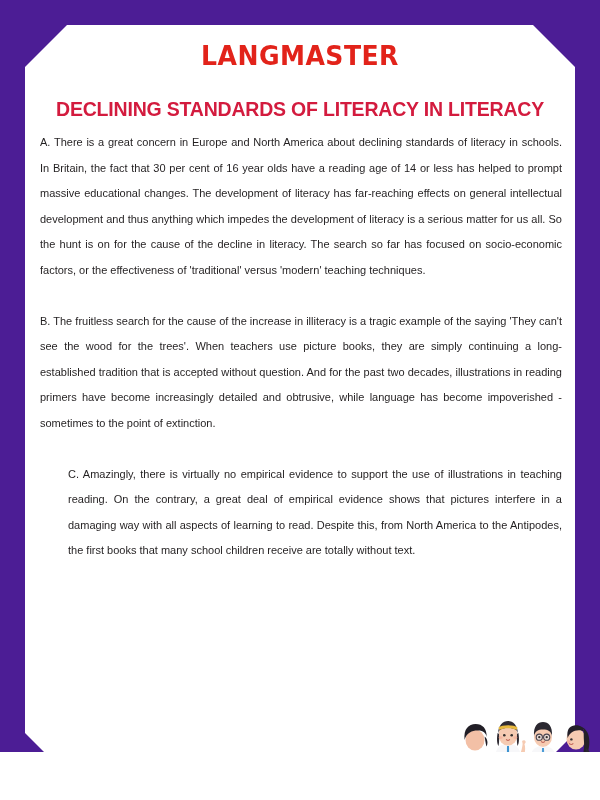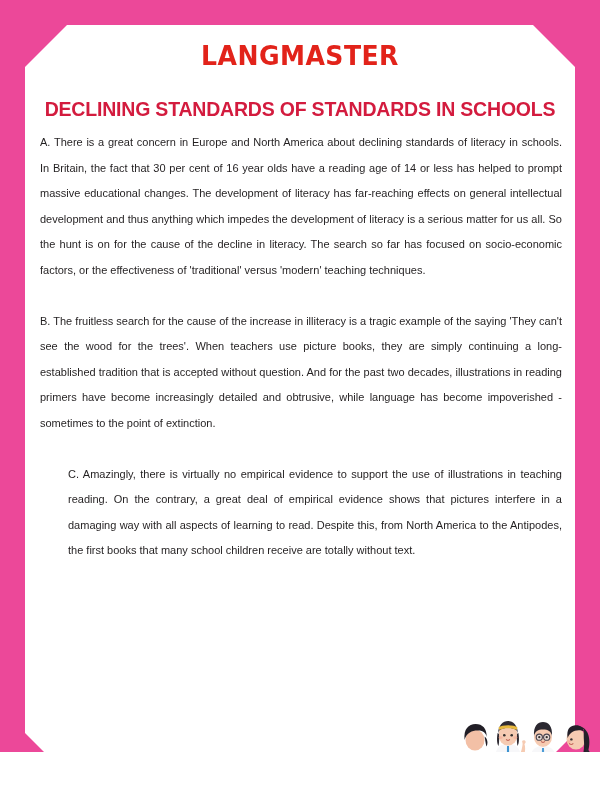--- a/index.html
+++ b/index.html
@@ -10,21 +10,21 @@
     width: 600px;
     height: 800px;
     overflow: hidden;
     font-family: "Liberation Sans", sans-serif;
   }
 
   #poster {
     position: relative;
     width: 600px;
     height: 752px;
-    background: #ec4899;
+    background: #4c1d95;
     overflow: hidden;
   }
 
   
   #card {
     position: absolute;
     left: 25px;
     top: 25px;
     width: 550px;
     height: 750px;
@@ -114,21 +114,21 @@
 </style>
 </head>
 <body>
 
 <div id="poster">
 
   <div id="card">
 
     <div id="brand-logo">LANGMASTER</div>
 
-    <h1 id="poster-title">DECLINING STANDARDS OF STANDARDS IN SCHOOLS</h1>
+    <h1 id="poster-title">DECLINING STANDARDS OF LITERACY IN LITERACY</h1>
 
     <div id="article-body">
       <p class="para">A. There is a great concern in Europe and North America about declining standards of literacy in schools. In Britain, the fact that 30 per cent of 16 year olds have a reading age of 14 or less has helped to prompt massive educational changes. The development of literacy has far-reaching effects on general intellectual development and thus anything which impedes the development of literacy is a serious matter for us all. So the hunt is on for the cause of the decline in literacy. The search so far has focused on socio-economic factors, or the effectiveness of 'traditional' versus 'modern' teaching techniques.</p>
       <p class="para">B. The fruitless search for the cause of the increase in illiteracy is a tragic example of the saying 'They can't see the wood for the trees'. When teachers use picture books, they are simply continuing a long-established tradition that is accepted without question. And for the past two decades, illustrations in reading primers have become increasingly detailed and obtrusive, while language has become impoverished - sometimes to the point of extinction.</p>
       <p class="para">C. Amazingly, there is virtually no empirical evidence to support the use of illustrations in teaching reading. On the contrary, a great deal of empirical evidence shows that pictures interfere in a damaging way with all aspects of learning to read. Despite this, from North America to the Antipodes, the first books that many school children receive are totally without text.</p>
     </div>
 
   </div>
 
   <div id="students-illustration">

